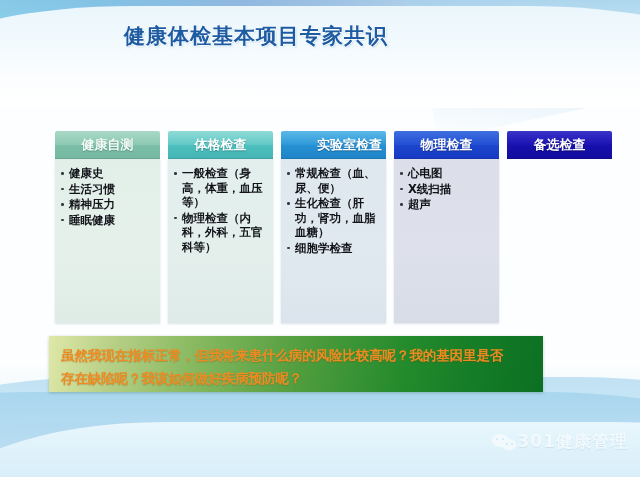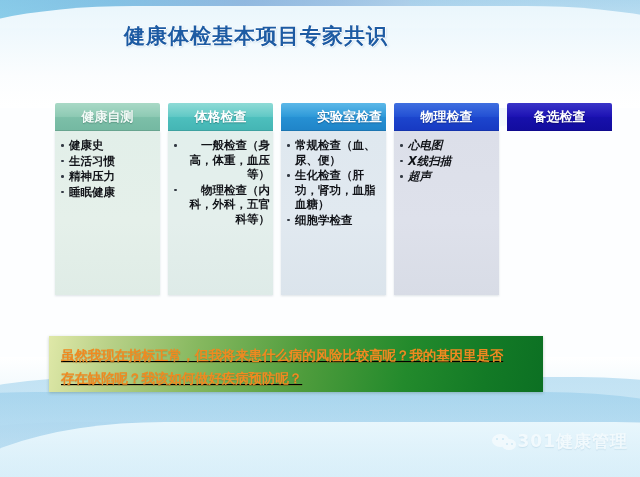--- a/index.html
+++ b/index.html
@@ -59,20 +59,21 @@
   }
 
   
   .cols{position:absolute;left:55px;top:103px;width:555px;height:216px;}
   .col{position:absolute;top:0;width:105px;height:216px;}
   .col .hd{
     height:28px;line-height:28px;text-align:center;
     font-size:13px;font-weight:bold;color:#ffffff;white-space:nowrap;
     border-radius:2px 2px 0 0;
     box-shadow:inset 0 -1px 0 rgba(0,0,0,.10);
+    margin-top:28px;
   }
   .col .bd{
     height:164px;box-sizing:border-box;
     padding:7px 3px 12px 4px;
     box-shadow:0 1px 2px rgba(90,110,130,.20);
   }
   .col ul{list-style:none;margin:0;padding:0;}
   .col li{
     position:relative;padding-left:10px;
     font-size:11.5px;font-weight:bold;line-height:14.5px;
@@ -89,37 +90,36 @@
     font-size:13px;font-weight:bold;color:#2323d8;
     line-height:16px;padding-left:2px;margin-top:2px;letter-spacing:-.2px;
   }
 
   
   .c0 .hd{background:linear-gradient(180deg,#a9d9c6 0%,#8ecab4 48%,#7cbfa8 52%,#74b8a1 100%);
           color:#f4fbf8;text-shadow:0 1px 1px rgba(60,110,95,.5);}
   .c0 .bd{background:linear-gradient(180deg,#e2efe9 0%,#e5f0ea 55%,#dfece6 100%);}
   .c1 .hd{background:linear-gradient(180deg,#8fdbd6 0%,#62c9c6 48%,#4dbfbd 52%,#44b5b4 100%);
           color:#ffffff;text-shadow:0 1px 1px rgba(30,100,100,.55);}
-  .c1 .bd{background:linear-gradient(180deg,#e2efec 0%,#e4efec 55%,#deebe8 100%);text-align:right;}
+  .c1 .bd{background:linear-gradient(180deg,#e2efec 0%,#e4efec 55%,#deebe8 100%);}
   .c2 .hd{background:linear-gradient(180deg,#5cb8e8 0%,#2f9ad9 48%,#2690d3 52%,#1f84c8 100%);
           color:#ffffff;text-shadow:0 1px 1px rgba(15,70,115,.55);padding-left:32px;}
   .c2 .bd{background:linear-gradient(180deg,#dfe8ef 0%,#e1e9f0 55%,#dbe4ec 100%);}
   .c3 .hd{background:linear-gradient(180deg,#3f6fe0 0%,#2350d4 48%,#1c45cd 52%,#1739c2 100%);
           color:#ffffff;text-shadow:0 1px 1px rgba(10,30,100,.55);}
-  .c3 .bd{background:linear-gradient(180deg,#dcdfe9 0%,#dee1eb 55%,#d8dce6 100%);font-style:italic;}
+  .c3 .bd{background:linear-gradient(180deg,#dcdfe9 0%,#dee1eb 55%,#d8dce6 100%);}
   .c4 .hd{background:linear-gradient(180deg,#3a34c8 0%,#1d13b4 48%,#1710ab 52%,#120c9e 100%);
           color:#ffffff;text-shadow:0 1px 1px rgba(5,5,80,.6);}
   .c4 .bd{background:linear-gradient(180deg,#dcd9ea 0%,#ddd9ec 55%,#d6d2e6 100%);}
 
   
   .banner{
     position:absolute;left:49px;top:336px;width:494px;height:56px;
     background:linear-gradient(100deg,#dfe8a8 0%,#b9d188 12%,#86b85f 30%,#4e9c3c 52%,#238a2c 72%,#137a26 88%,#0c7023 100%);
     box-shadow:0 1px 3px rgba(60,90,60,.3);
-    text-decoration:underline;
   }
   .banner p{
     margin:0;padding:8px 10px 0 12px;
     font-size:13.5px;font-weight:bold;line-height:23px;
     color:#ef8a21;letter-spacing:-.1px;
     text-shadow:0 1px 1px rgba(120,60,0,.25);
   }
 
   
   .wm{

